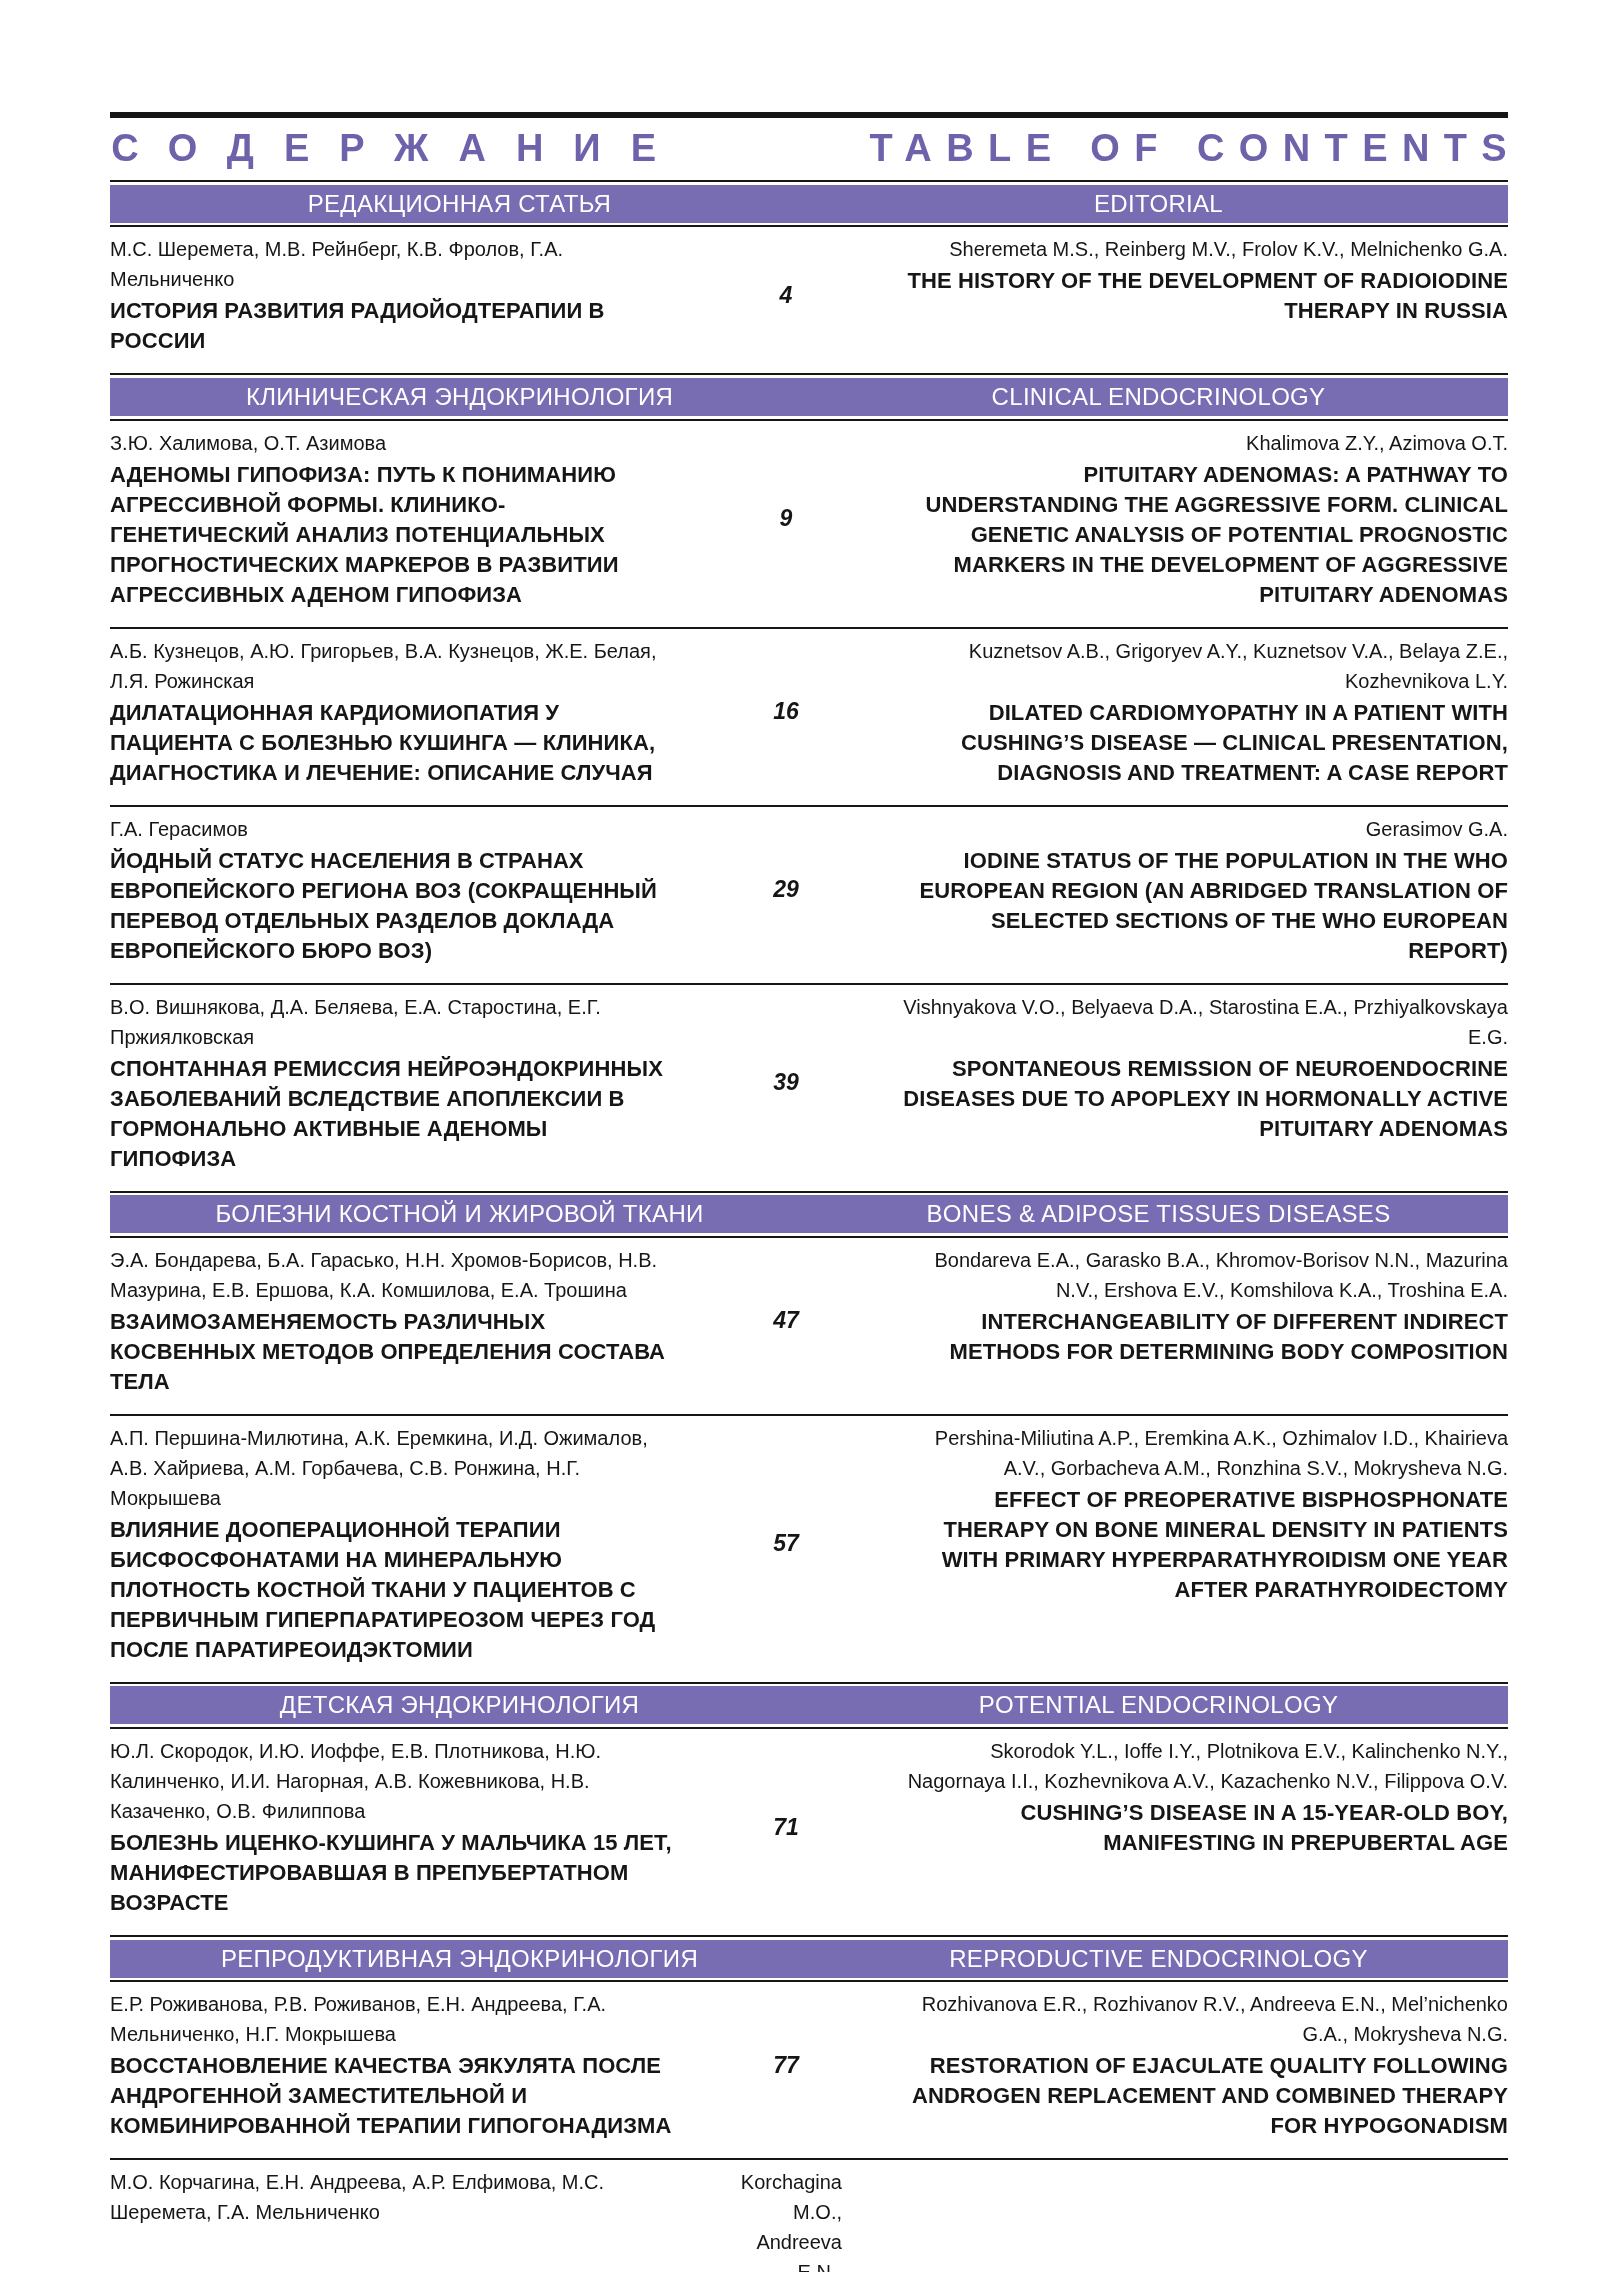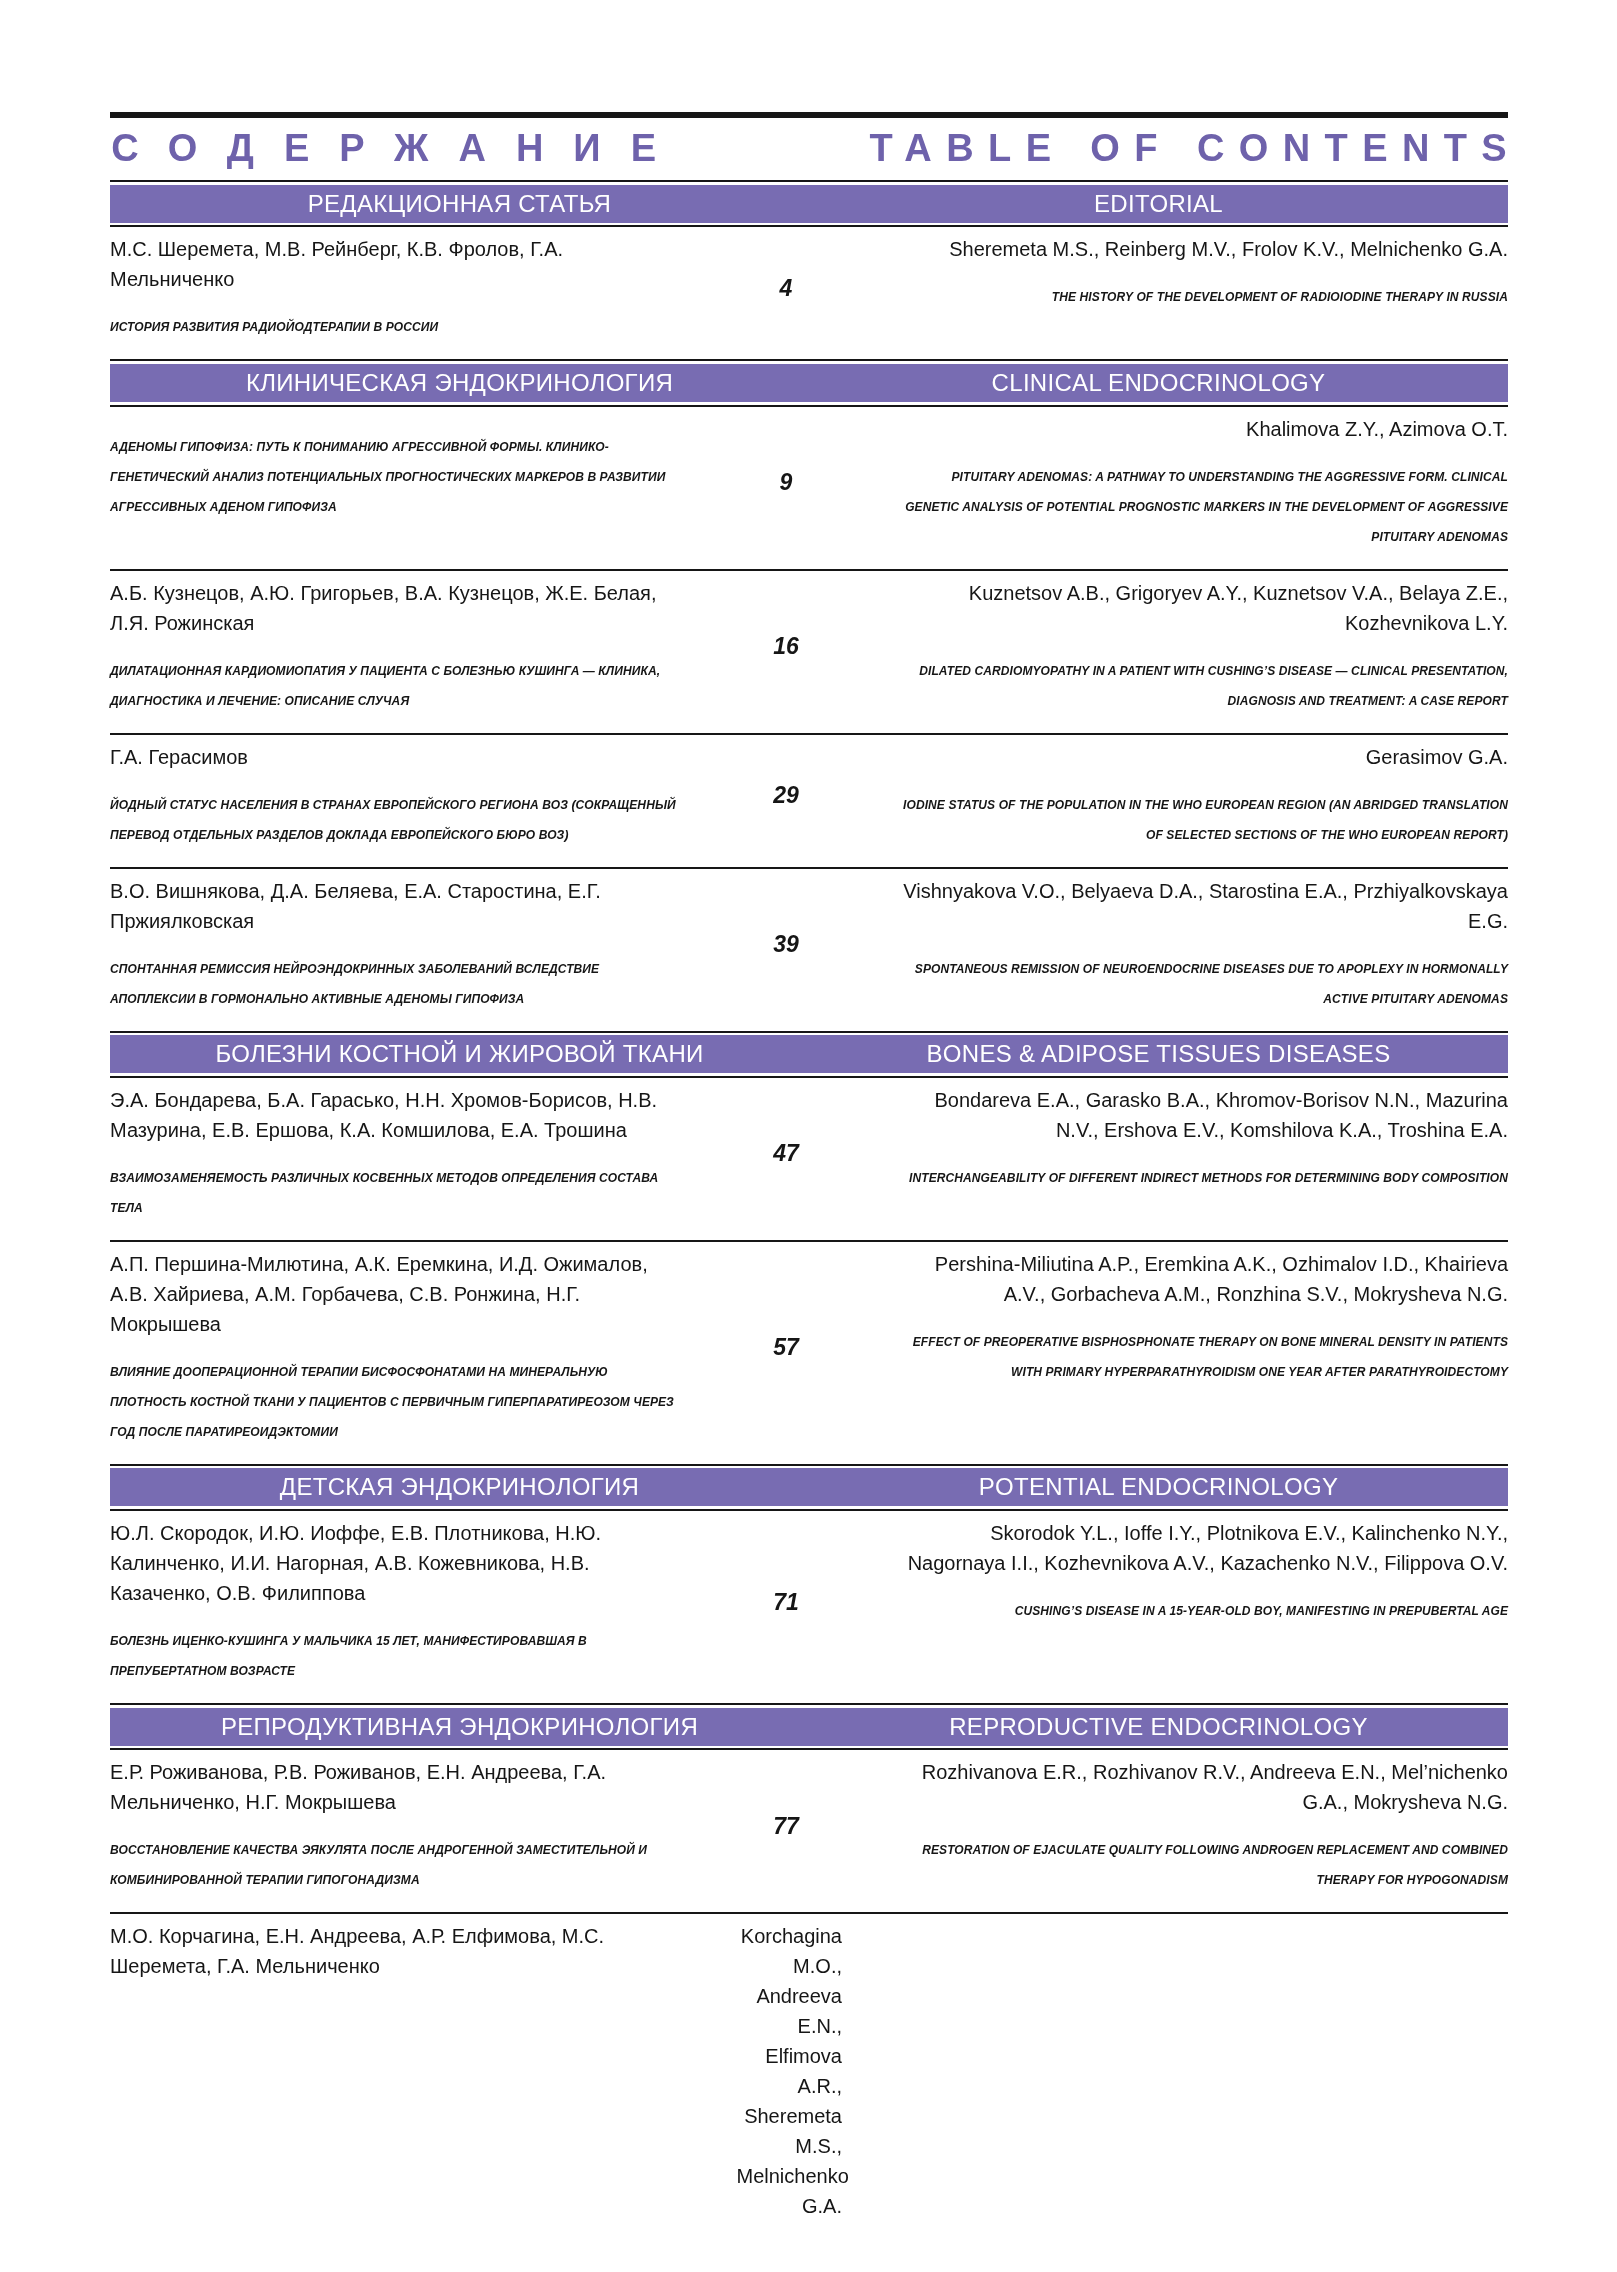--- a/index.html
+++ b/index.html
@@ -64,25 +64,24 @@
     padding: 7px 0 17px 0;
     gap: 46px;
   }
   .entry + .entry { border-top: 2.6px solid #161616; }
 
   .authors {
     font-size: 20px;
     line-height: 30px;
   }
   .title {
-    font-size: 12px;
+    font-size: 22px;
     line-height: 30px;
     font-weight: bold;
-    font-style: italic;
-    margin-top: 18px;
+    margin-top: 2px;
     letter-spacing: 0.1px;
   }
   .cell.ru { text-align: left; padding-right: 6.5px; }
   .cell.en { text-align: right; padding-left: 6.5px; }
   .cell.pg {
     text-align: center;
     font-size: 23px;
     font-weight: bold;
     font-style: italic;
     align-self: center;
@@ -119,20 +118,21 @@
       </section>
       <section class="toc-section">
         <div class="secbar-wrap">
           <div class="secbar">
             <div class="seclabel">КЛИНИЧЕСКАЯ ЭНДОКРИНОЛОГИЯ</div>
             <div class="seclabel">CLINICAL ENDOCRINOLOGY</div>
           </div>
         </div>
         <div class="entry">
           <div class="cell ru">
+            <div class="authors">З.Ю. Халимова, О.Т. Азимова</div>
             <div class="title">АДЕНОМЫ ГИПОФИЗА: ПУТЬ К ПОНИМАНИЮ АГРЕССИВНОЙ ФОРМЫ. КЛИНИКО-ГЕНЕТИЧЕСКИЙ АНАЛИЗ ПОТЕНЦИАЛЬНЫХ ПРОГНОСТИЧЕСКИХ МАРКЕРОВ В РАЗВИТИИ АГРЕССИВНЫХ АДЕНОМ ГИПОФИЗА</div>
           </div>
           <div class="cell pg">9</div>
           <div class="cell en">
             <div class="authors">Khalimova Z.Y., Azimova O.T.</div>
             <div class="title">PITUITARY ADENOMAS: A PATHWAY TO UNDERSTANDING THE AGGRESSIVE FORM. CLINICAL GENETIC ANALYSIS OF POTENTIAL PROGNOSTIC MARKERS IN THE DEVELOPMENT OF AGGRESSIVE PITUITARY ADENOMAS</div>
           </div>
         </div>
         <div class="entry">
           <div class="cell ru">

